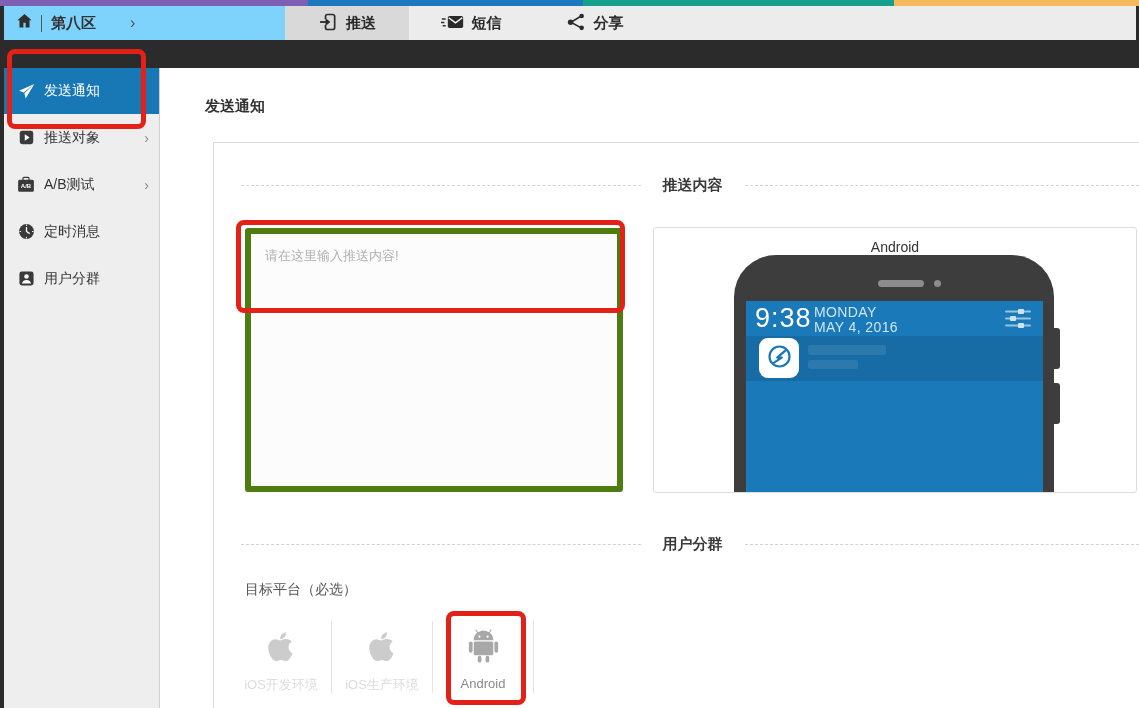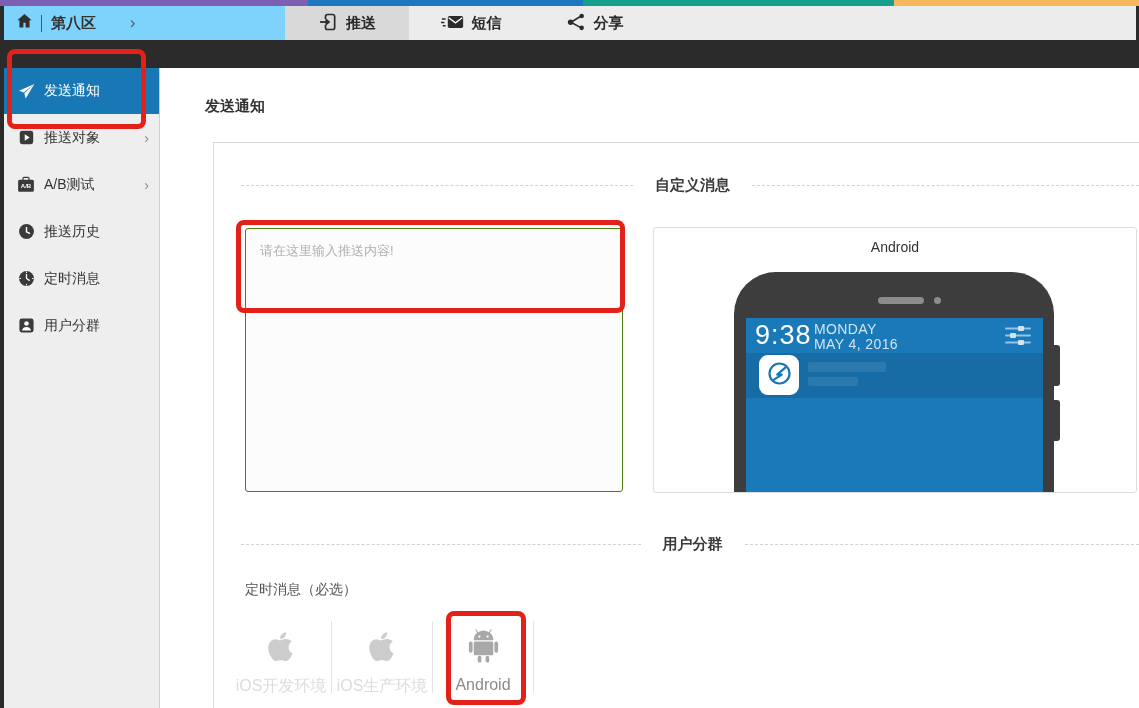--- a/index.html
+++ b/index.html
@@ -39,27 +39,27 @@
   
   .page-title{position:absolute;left:205px;top:97px;font-size:15px;font-weight:bold;color:#333;z-index:5;}
   .panel{position:absolute;left:213px;top:142px;width:944px;height:640px;background:#fff;border:1px solid #d9d9d9;box-sizing:border-box;z-index:5;}
 
   .divider{position:absolute;left:27px;right:12px;height:20px;display:flex;align-items:center;}
   .divider::before,.divider::after{content:"";flex:1;border-top:1px dashed #d2d2d2;height:0;}
   .divider .lbl{padding:0 22px;font-size:15px;font-weight:bold;color:#3a3a3a;white-space:nowrap;}
   .divider.one{top:32px;}
   .divider.two{top:391px;}
 
-  .notif-textarea{position:absolute;left:31px;top:85px;width:378px;height:264px;box-sizing:border-box;border:1px solid #4d7c0f;border-radius:3px;background:#fcfcfc;padding:13px 14px;font-size:13px;color:#333;resize:none;outline:none;font-family:inherit;}
+  .notif-textarea{position:absolute;left:31px;top:85px;width:378px;height:264px;box-sizing:border-box;border:6px solid #4d7c0f;border-radius:3px;background:#fcfcfc;padding:13px 14px;font-size:13px;color:#333;resize:none;outline:none;font-family:inherit;}
   .notif-textarea::placeholder{color:#b0b0b0;}
 
   
   .preview-box{position:absolute;left:439px;top:84px;width:484px;height:266px;border:1px solid #ddd;border-radius:3px;box-sizing:border-box;overflow:hidden;}
   .preview-title{text-align:center;margin-top:11px;font-size:14px;color:#333;}
-  .phone{position:absolute;left:80px;top:44px;width:320px;height:240px;background:#3d3d3d;border-radius:42px 42px 0 0;}
+  .phone{position:absolute;left:80px;top:27px;width:320px;height:240px;background:#3d3d3d;border-radius:42px 42px 0 0;}
   .speaker{position:absolute;left:144px;top:25px;width:46px;height:7px;border-radius:4px;background:#8c8c8c;}
   .camera{position:absolute;left:200px;top:25px;width:7px;height:7px;border-radius:50%;background:#8c8c8c;}
   .side-btn{position:absolute;right:-6px;width:6px;height:41px;background:#3d3d3d;border-radius:0 3px 3px 0;}
   .side-btn.b1{top:73px;}
   .side-btn.b2{top:128px;}
   .screen{position:absolute;left:12px;right:11px;top:46px;bottom:0;background:#1a79b8;}
   .status-row{position:relative;height:35px;}
   .time{position:absolute;left:9px;top:2px;font-size:27px;color:#fff;letter-spacing:1px;}
   .datecol{position:absolute;left:68px;top:4px;font-size:14px;line-height:15px;color:rgba(255,255,255,.8);letter-spacing:.4px;}
   .sliders{position:absolute;right:12px;top:7px;}
@@ -67,21 +67,21 @@
   .app-badge{position:absolute;left:13px;top:2px;width:40px;height:40px;background:#fff;border-radius:9px;display:flex;align-items:center;justify-content:center;}
   .ghost{position:absolute;background:rgba(255,255,255,.09);border-radius:2px;}
   .ghost.g1{left:62px;top:9px;width:78px;height:10px;}
   .ghost.g2{left:62px;top:24px;width:50px;height:9px;}
 
   
   .target-label{position:absolute;left:31px;top:438px;font-size:14px;color:#555;}
   .platforms{position:absolute;left:17px;top:468px;display:flex;}
   .platform{width:100px;display:flex;flex-direction:column;align-items:center;padding-top:8px;cursor:pointer;}
   .platform .picon{height:44px;display:flex;align-items:flex-end;justify-content:center;}
-  .platform .plabel{margin-top:13px;font-size:16px;}
+  .platform .plabel{margin-top:13px;font-size:13px;}
   .platform.disabled .plabel{color:#dcdcdc;}
   .platform.selected .plabel{color:#8a8a8a;}
   .vdiv{width:1px;height:72px;background:#e3e3e3;margin-top:10px;}
 
   
   .redbox{position:absolute;border:5px solid #e32119;border-radius:8px;box-sizing:border-box;z-index:60;pointer-events:none;}
   .redbox.r1{left:7px;top:49px;width:139px;height:80px;}
   .redbox.r2{left:236px;top:220px;width:389px;height:93px;}
   .redbox.r3{left:446px;top:611px;width:80px;height:94px;}
 </style>
@@ -179,29 +179,20 @@
             <text x="12" y="15.5" font-size="8" font-weight="bold" fill="#fff" text-anchor="middle">A/B</text>
           </svg>
       </span>
       <span>A/B测试</span>
       <span class="side-chevron">›</span>
     </div>
     <div class="side-item">
       <span class="icon">
         <svg width="17" height="17" viewBox="0 0 24 24">
             <circle cx="12" cy="12" r="10.5" fill="#3a3a3a"></circle>
-            <path d="M12 5.8V12.4l5 2.6" stroke="#fff" stroke-width="2" fill="none"></path>
-          </svg>
-      </span>
-      <span>推送历史</span>
-    </div>
-    <div class="side-item">
-      <span class="icon">
-        <svg width="17" height="17" viewBox="0 0 24 24">
-            <circle cx="12" cy="12" r="10.5" fill="#3a3a3a"></circle>
             <path d="M12 5.5V12l4.5 3" stroke="#fff" stroke-width="1.8" fill="none"></path>
             <path d="M12 2.2v2M21.8 12h-2M12 21.8v-2M2.2 12h2" stroke="#fff" stroke-width="1.4"></path>
           </svg>
       </span>
       <span>定时消息</span>
     </div>
     <div class="side-item">
       <span class="icon">
         <svg width="17" height="17" viewBox="0 0 24 24">
             <rect x="2" y="2" width="20" height="20" rx="3.5" fill="#3a3a3a"></rect>
@@ -211,21 +202,21 @@
       </span>
       <span>用户分群</span>
     </div>
   </div>
 
   <div class="page-title">发送通知</div>
 
   <div class="panel">
 
     <div class="divider one">
-      <span class="lbl">自定义消息</span>
+      <span class="lbl">推送内容</span>
     </div>
 
     <textarea class="notif-textarea" placeholder="请在这里输入推送内容!" style=""></textarea>
 
     <div class="preview-box">
       <div class="preview-title">Android</div>
       <div class="phone">
         <div class="speaker"></div>
         <div class="camera"></div>
         <div class="side-btn b1"></div>
@@ -261,21 +252,21 @@
             <span class="ghost g2"></span>
           </div>
         </div>
       </div>
     </div>
 
     <div class="divider two">
       <span class="lbl">用户分群</span>
     </div>
 
-    <div class="target-label">定时消息（必选）</div>
+    <div class="target-label">目标平台（必选）</div>
 
     <div class="platforms">
       <div class="platform disabled">
         <span class="picon">
           <svg width="28" height="33" viewBox="0 0 170 200" fill="#cccccc">
               <path d="M150.4 69.2c-1 .8-19.7 11.3-19.7 34.7 0 27 23.7 36.6 24.4 36.8-.1.6-3.8 13-12.5 25.6-7.8 11.1-16 22.2-28.4 22.2s-15.6-7.2-29.9-7.2c-14 0-19 7.4-30.4 7.4s-19.4-10.3-28.1-22.7C15.9 151.6 7.7 129.2 7.7 107.9c0-34.1 22.2-52.2 44-52.2 11.6 0 21.3 7.6 28.6 7.6 6.9 0 17.7-8.1 30.9-8.1 5 0 23 .5 39.2 14zM106.9 42.1c5.7-6.7 9.7-16 9.7-25.3 0-1.3-.1-2.6-.3-3.7-9.2.3-20.2 6.1-26.8 13.8-5.2 5.9-10 15.2-10 24.6 0 1.4.2 2.8.3 3.3.6.1 1.5.2 2.4.2 8.3 0 18.7-5.5 24.7-12.9z"></path>
             </svg>
         </span>
         <span class="plabel">iOS开发环境</span>
       </div>

